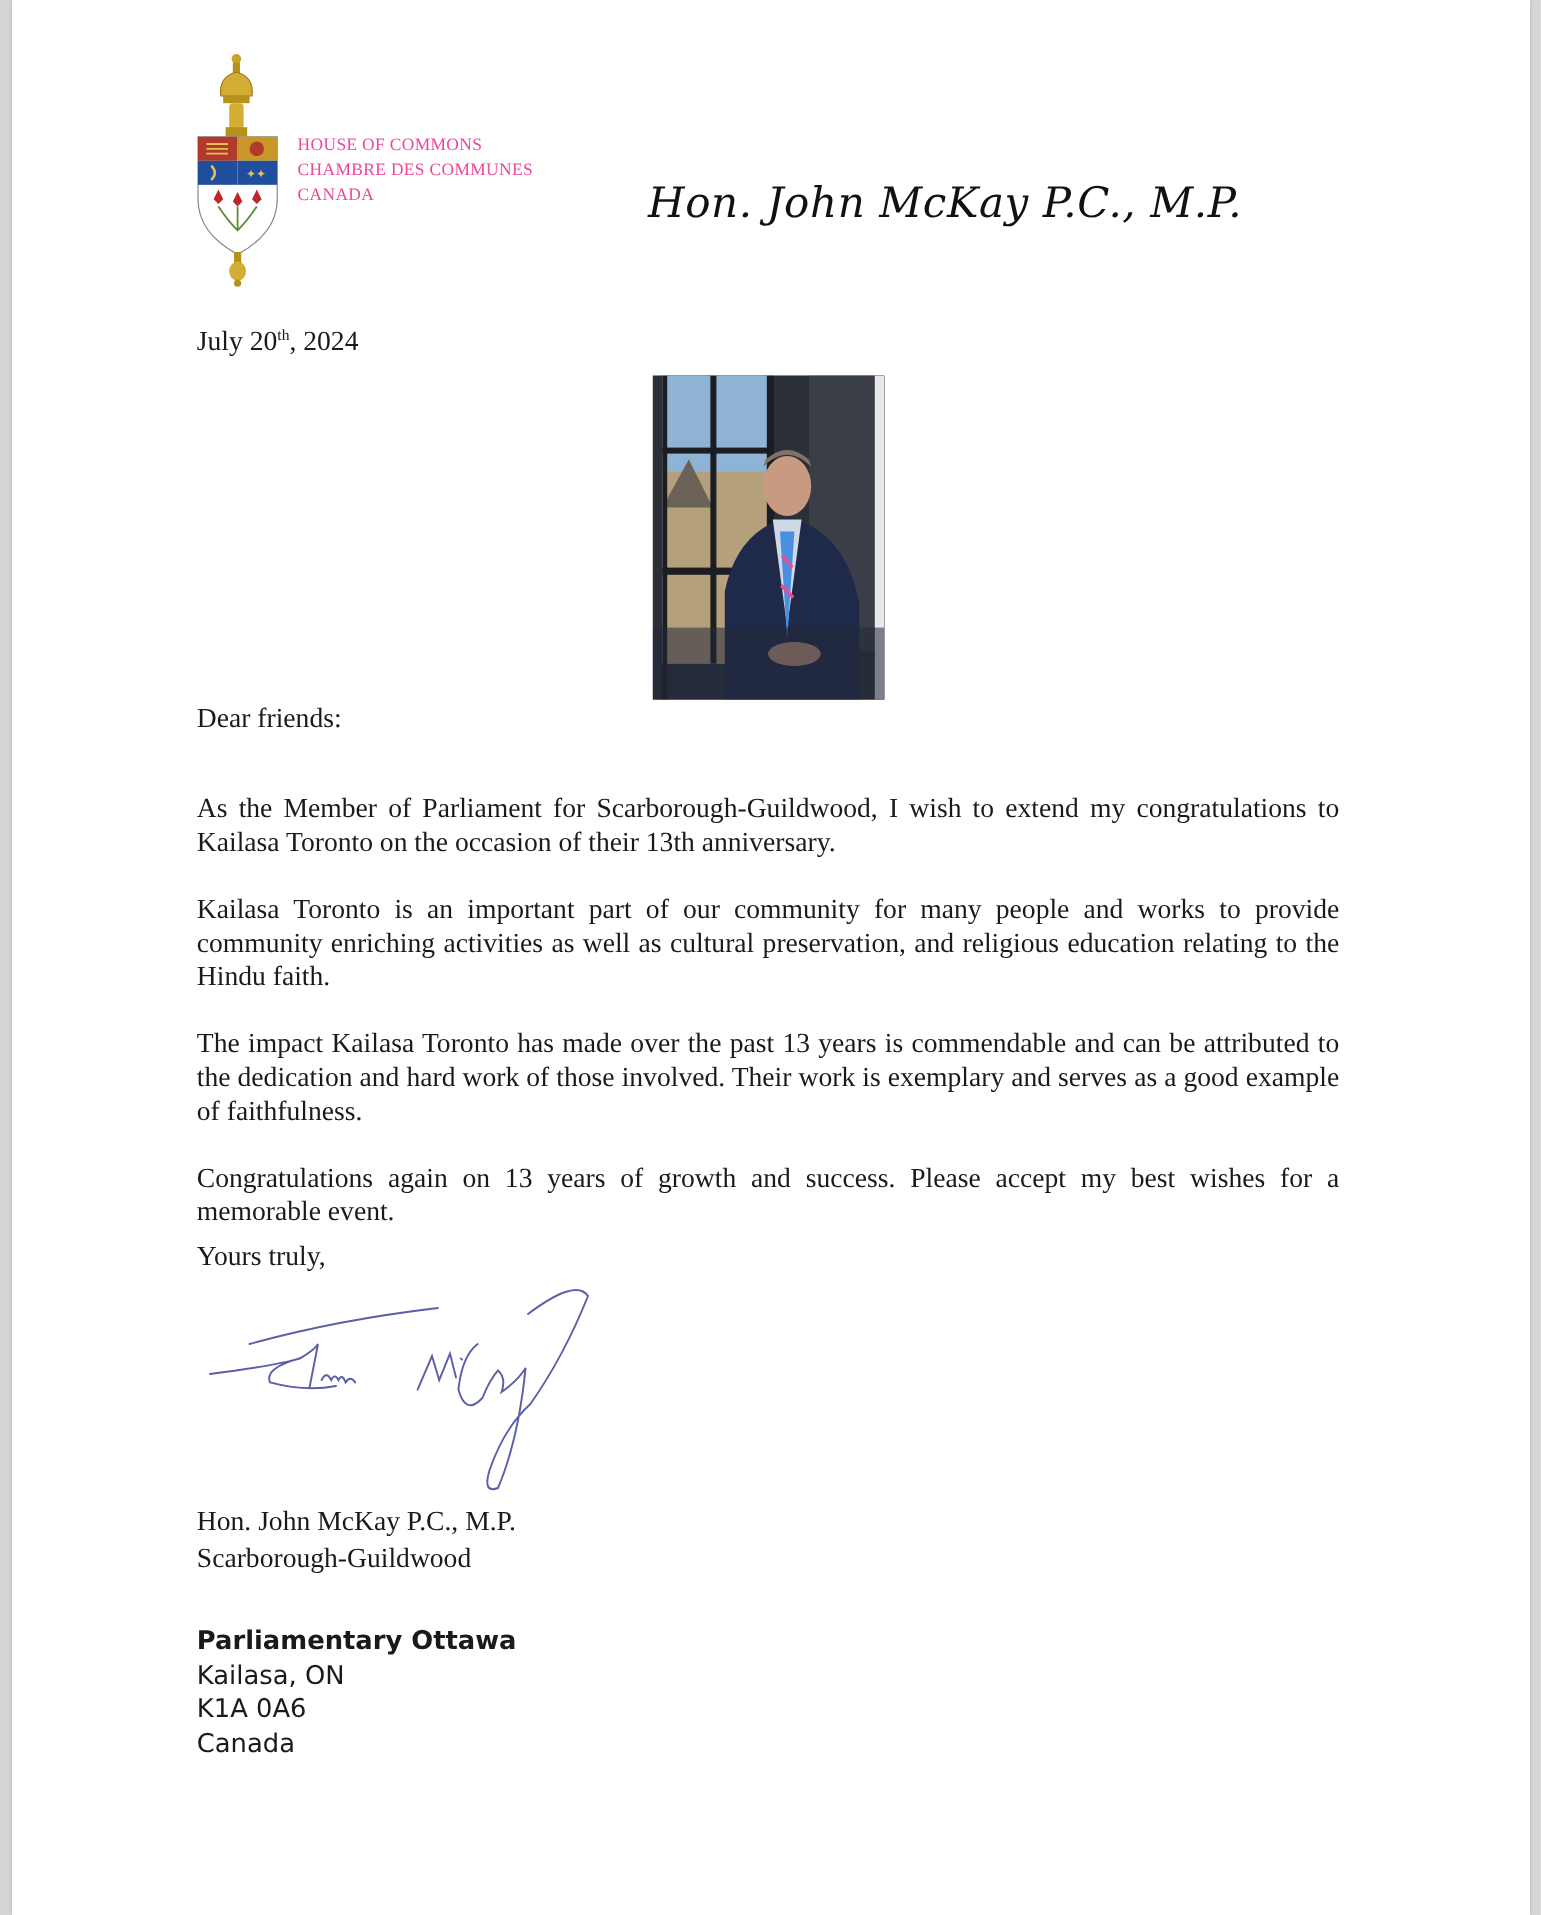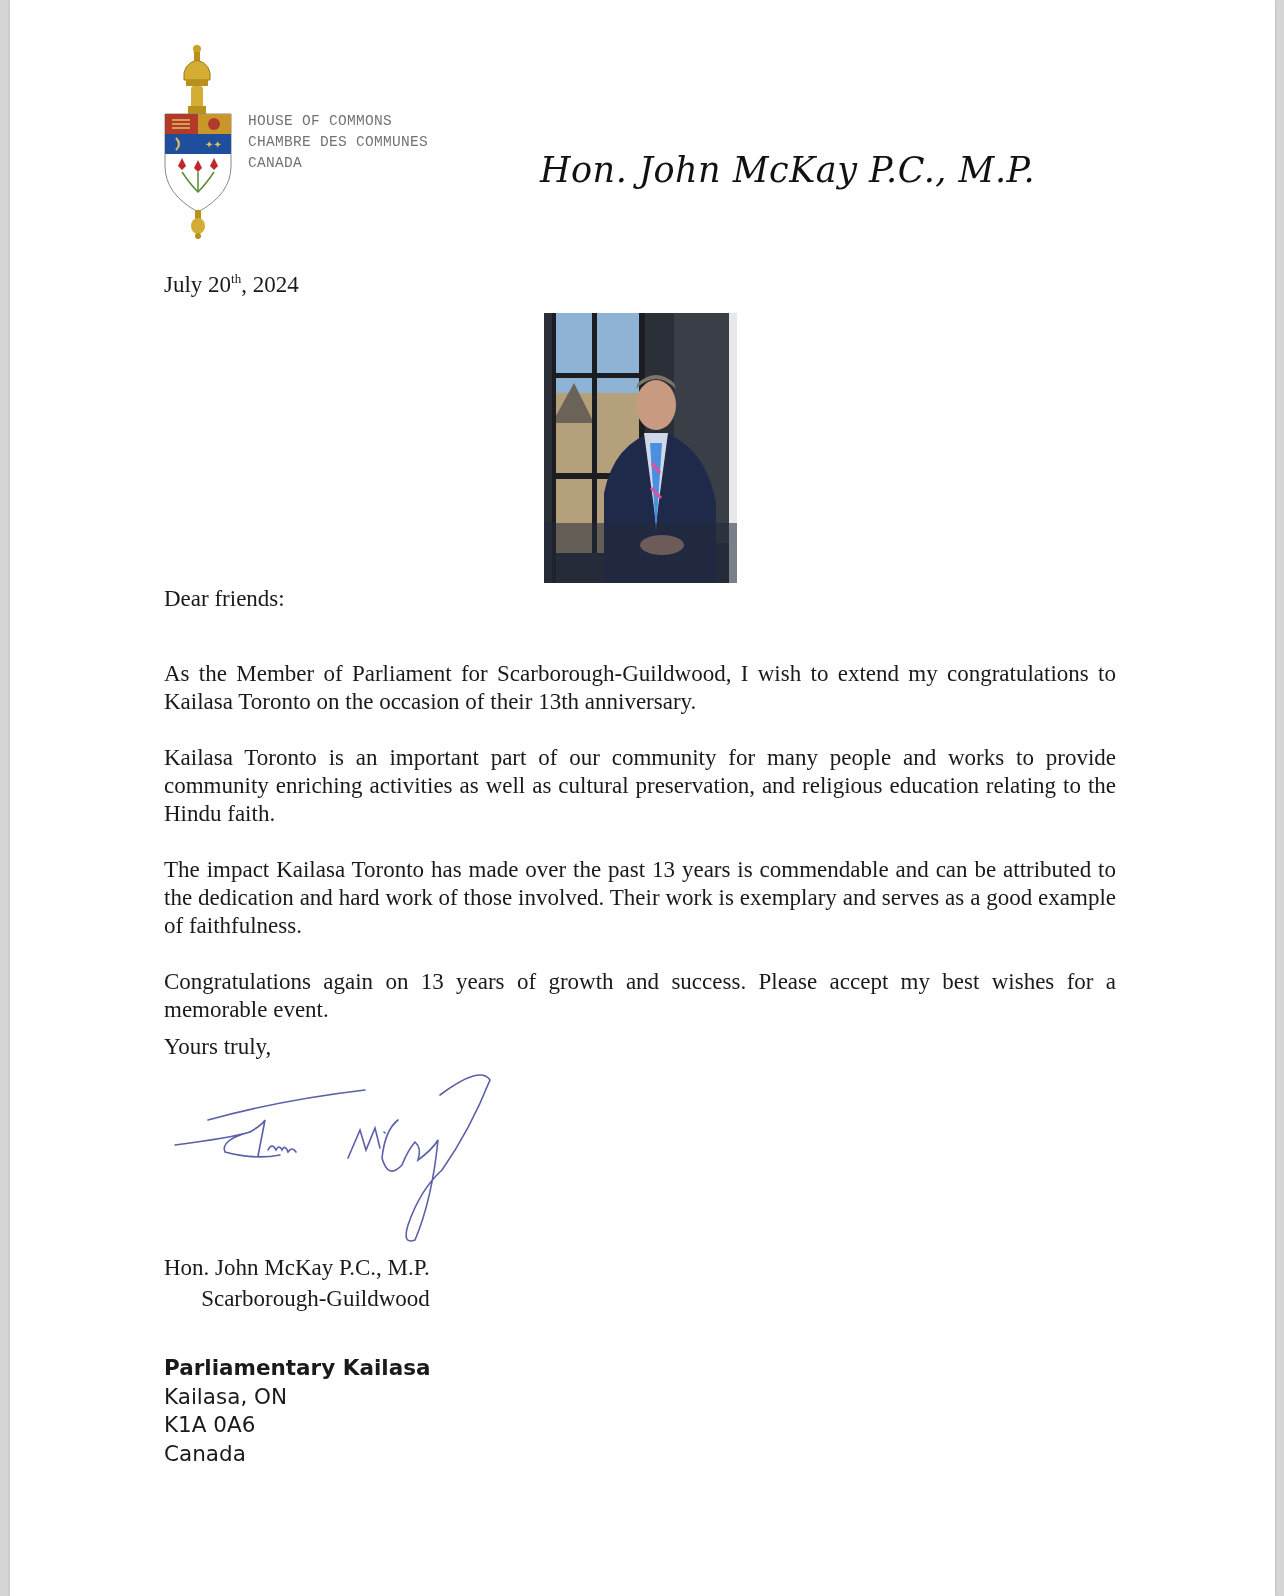--- a/index.html
+++ b/index.html
@@ -9,23 +9,23 @@
     position: relative;
     overflow: hidden;
   }
   .page {
     position: absolute;
     left: 10px; top: 0;
     width: 1265px; height: 1596px;
     background: #ffffff;
     box-shadow: 0 0 3px rgba(0,0,0,0.18);
   }
-  .serif { font-family: "Liberation Serif", "DejaVu Serif", serif; color: #1a1a1a; text-align: right; }
+  .serif { font-family: "Liberation Serif", "DejaVu Serif", serif; color: #1a1a1a; }
   .crest { position: absolute; left: 150px; top: 44px; width: 80px; height: 196px; }
-  .org { position: absolute; left: 238px; top: 111px; font-family: Liberation Mono, monospace; font-size: 14.5px; letter-spacing: 0.3px; color: #737373; line-height: 21px; }
+  .org { position: absolute; left: 238px; top: 111px; font-family: Liberation Serif, serif; font-size: 14.5px; letter-spacing: 0.3px; color: #ec4899; line-height: 21px; }
   .org div { white-space: nowrap; }
   .script-name {
     position: absolute; left: 530px; top: 150px;
     font-family: "DejaVu Serif", "Liberation Serif", serif;
     font-style: italic; font-size: 35px; color: #111; letter-spacing: 0.5px;
     white-space: nowrap;
   }
   .date { position: absolute; left: 154px; top: 272px; font-size: 23px; }
   .date sup { font-size: 13px; vertical-align: 9px; line-height: 0; }
   .photo { position: absolute; left: 534px; top: 313px; width: 193px; height: 270px; overflow: hidden; background: #2a2d35; }
@@ -125,19 +125,19 @@
     <path d="M214 62 l1 1"></path>
     <path d="M228 50 Q215 60 212 88 Q218 110 232 95 Q238 80 245 72 Q252 78 248 90 Q262 80 268 70 Q262 130 245 170 Q232 175 238 155 Q250 120 272 100 Q300 60 320 10 Q310 -5 270 25"></path>
   </svg>
 
   <div class="signer serif">
     <div>Hon. John McKay P.C., M.P.</div>
     <div>Scarborough-Guildwood</div>
   </div>
 
   <div class="office">
-    <div class="title">Parliamentary Kailasa</div>
+    <div class="title">Parliamentary Ottawa</div>
     <div>Kailasa, ON</div>
     <div>K1A 0A6</div>
     <div>Canada</div>
   </div>
 
 </div>
 
 </body></html>

